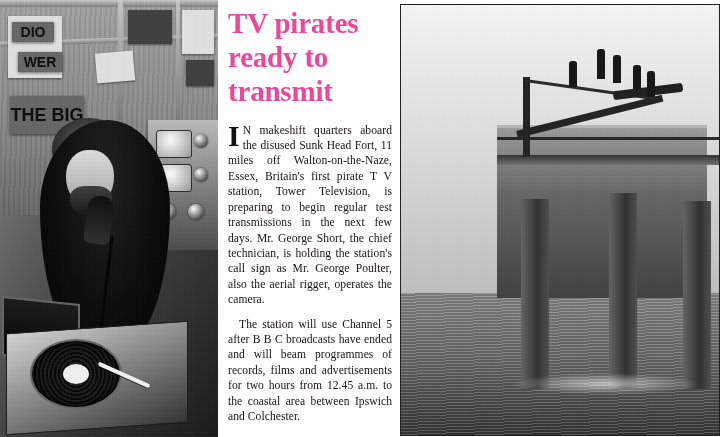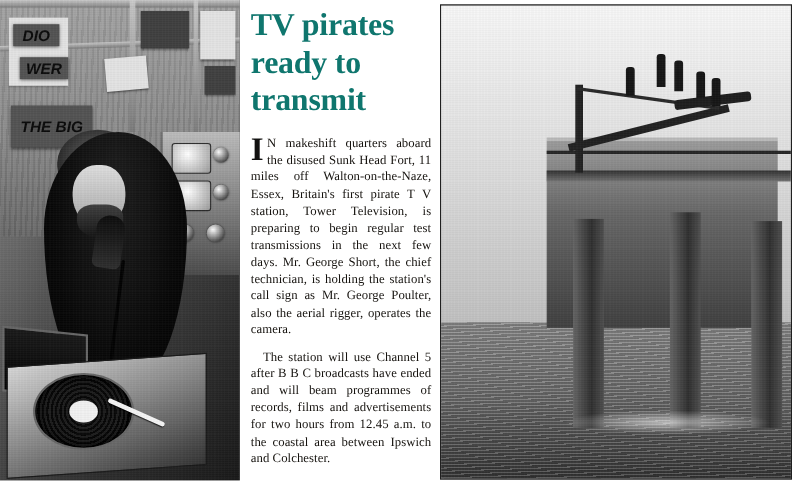--- a/index.html
+++ b/index.html
@@ -48,29 +48,28 @@
     opacity: 0.85;
   }
   .poster {
     position: absolute;
     background: #d9d5cc;
     box-shadow: 0 1px 2px rgba(0,0,0,0.45);
   }
   .poster.dark { background: #4b4843; }
   .pl-sign {
     position: absolute;
-    background: #c2410c;
+    background: #4d7c0f;
     color: #1c1a17;
     font-family: "Liberation Sans", sans-serif;
     font-weight: bold;
     display: flex;
     align-items: center;
     justify-content: center;
     box-shadow: 0 1px 3px rgba(0,0,0,0.5);
-    font-style: italic;
   }
   .pl-rack {
     position: absolute;
     right: 0px; top: 120px; width: 70px; height: 130px;
     background: linear-gradient(180deg, #b8b3a9, #55524c);
     border-left: 2px solid rgba(0,0,0,0.35);
   }
   .knob {
     position: absolute;
     border-radius: 50%;
@@ -178,21 +177,21 @@
     left: 228px;
     top: 6px;
     width: 164px;
     height: 425px;
   }
   .headline {
     font-family: "Liberation Serif", serif;
     font-weight: bold;
     font-size: 29px;
     line-height: 1.18;
-    color: #0f766e;
+    color: #ec4899;
     margin: 0 0 14px 0;
     letter-spacing: -0.2px;
   }
   .body-p {
     font-size: 11.6px;
     line-height: 1.33;
     color: #16130f;
     text-align: justify;
     margin: 0 0 9px 0;
     letter-spacing: 0.05px;
@@ -311,21 +310,21 @@
     <div class="pl-beam" style="left:176px; top:0px; width:4px; height:126px;"></div>
 
     <div class="poster" style="left:8px; top:16px; width:54px; height:62px;"></div>
     <div class="poster dark" style="left:128px; top:10px; width:44px; height:34px;"></div>
     <div class="poster" style="left:182px; top:10px; width:32px; height:44px;"></div>
     <div class="poster" style="left:96px; top:52px; width:38px; height:30px; transform:rotate(-5deg);"></div>
     <div class="poster dark" style="left:186px; top:60px; width:28px; height:26px;"></div>
 
     <div class="pl-sign" style="left:12px; top:22px; width:42px; height:20px; font-size:14px;">DIO</div>
     <div class="pl-sign" style="left:18px; top:52px; width:44px; height:20px; font-size:14px;">WER</div>
-    <div class="pl-sign" style="left:10px; top:96px; width:74px; height:38px; font-size:14px;">THE BIG</div>
+    <div class="pl-sign" style="left:10px; top:96px; width:74px; height:38px; font-size:18px;">THE BIG</div>
 
     <div class="pl-rack">
       <div class="meter" style="left:8px; top:10px; width:34px; height:26px;"></div>
       <div class="meter" style="left:8px; top:44px; width:34px; height:26px;"></div>
       <div class="knob" style="left:46px; top:14px; width:14px; height:14px;"></div>
       <div class="knob" style="left:46px; top:48px; width:14px; height:14px;"></div>
       <div class="knob" style="left:12px; top:84px; width:16px; height:16px;"></div>
       <div class="knob" style="left:40px; top:84px; width:16px; height:16px;"></div>
     </div>
 

